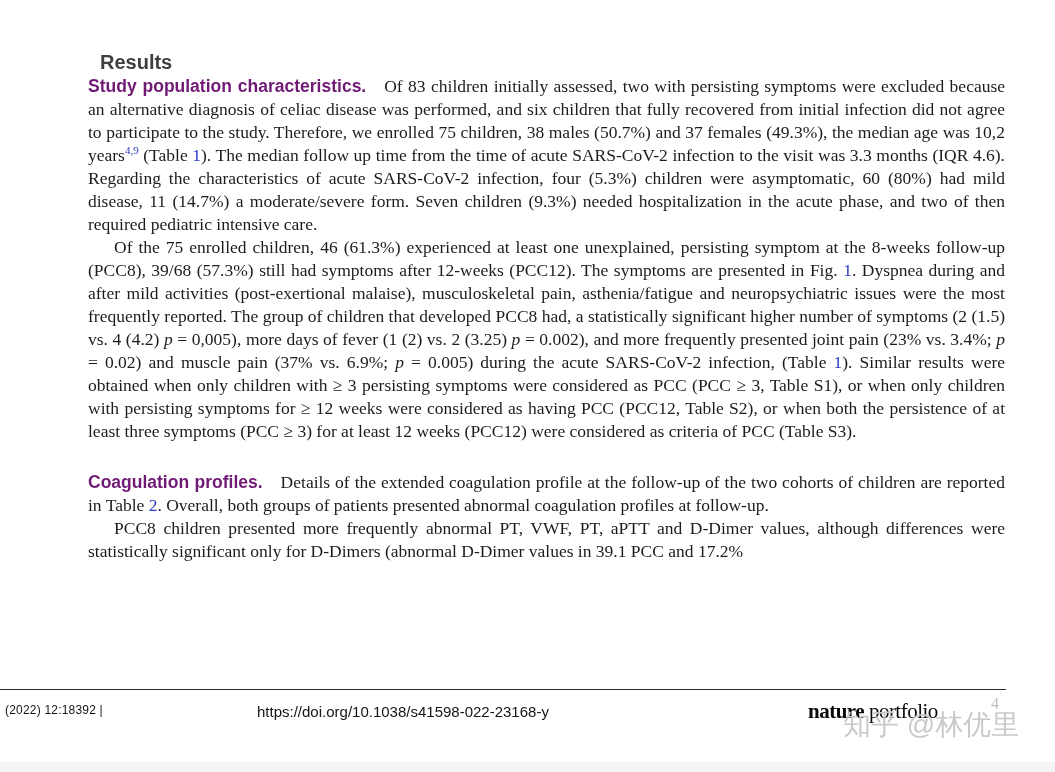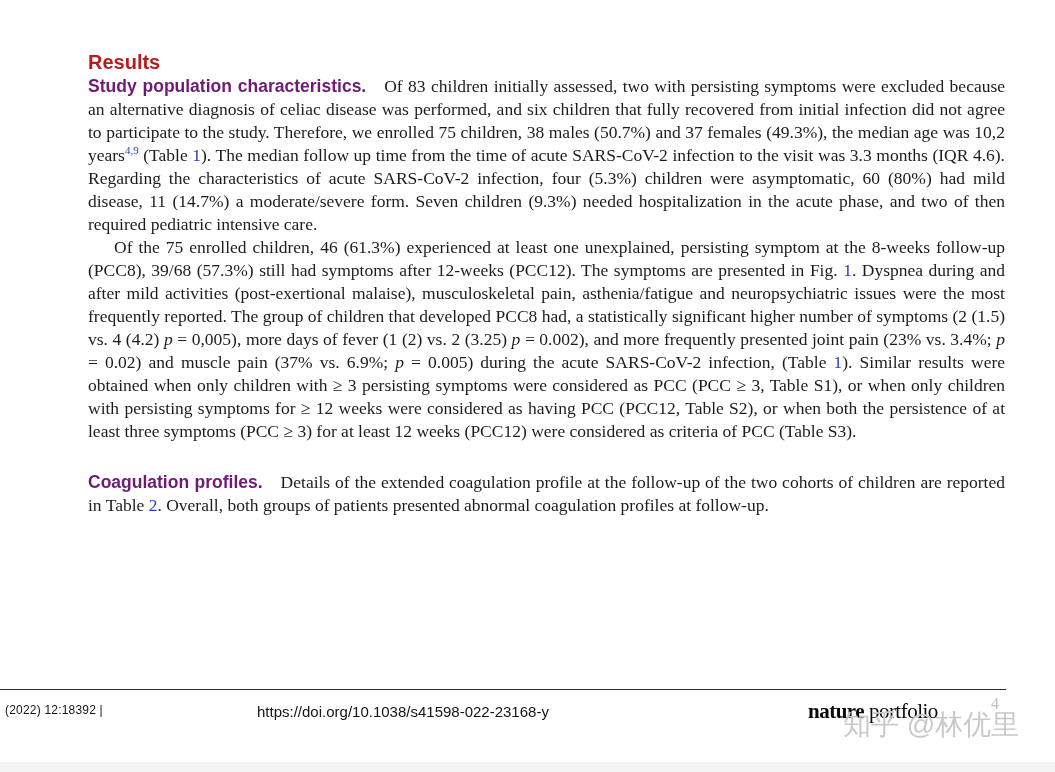--- a/index.html
+++ b/index.html
@@ -13,22 +13,22 @@
   .article {
     position:absolute;
     left:88px; top:50px;
     width:917px;
   }
   .results-heading {
     font-family:"Liberation Sans", sans-serif;
     font-weight:700;
     font-size:20px;
     line-height:24px;
-    color:#b91c1c;
-    margin:0 0 1px 0;
+    color:#404040;
+    margin:0 0 1px 12px;
   }
   p.para {
     margin:0;
     text-align:justify;
     font-size:17.5px;
     line-height:23px;
     color:#1c1c1c;
   }
   p.para.indent { text-indent:26px; }
   p.para.section-start { margin-top:28px; }
@@ -108,20 +108,21 @@
 <body>
 
 <div class="page">
 
   <main class="article">
     <h1 class="results-heading">Results</h1>
     <div id="blocks">
         <p class="para"><span class="run-head">Study population characteristics.</span><span>Of 83 children initially assessed, two with persisting symptoms were excluded because an alternative diagnosis of celiac disease was performed, and six children that fully recovered from initial infection did not agree to participate to the study. Therefore, we enrolled 75 children, 38 males (50.7%) and 37 females (49.3%), the median age was 10,2 years</span><sup class="ref-sup">4,9</sup><span> (Table </span><a class="ref-link">1</a><span>). The median follow up time from the time of acute SARS-CoV-2 infection to the visit was 3.3 months (IQR 4.6). Regarding the characteristics of acute SARS-CoV-2 infection, four (5.3%) children were asymptomatic, 60 (80%) had mild disease, 11 (14.7%) a moderate/severe form. Seven children (9.3%) needed hospitalization in the acute phase, and two of then required pediatric intensive care.</span></p>
         <p class="para indent"><span>Of the 75 enrolled children, 46 (61.3%) experienced at least one unexplained, persisting symptom at the 8-weeks follow-up (PCC8), 39/68 (57.3%) still had symptoms after 12-weeks (PCC12). The symptoms are presented in Fig. </span><a class="ref-link">1</a><span>. Dyspnea during and after mild activities (post-exertional malaise), musculoskeletal pain, asthenia/fatigue and neuropsychiatric issues were the most frequently reported. The group of children that developed PCC8 had, a statistically significant higher number of symptoms (2 (1.5) vs. 4 (4.2) </span><em class="p-var">p</em><span> = 0,005), more days of fever (1 (2) vs. 2 (3.25) </span><em class="p-var">p</em><span> = 0.002), and more frequently presented joint pain (23% vs. 3.4%; </span><em class="p-var">p</em><span> = 0.02) and muscle pain (37% vs. 6.9%; </span><em class="p-var">p</em><span> = 0.005) during the acute SARS-CoV-2 infection, (Table </span><a class="ref-link">1</a><span>). Similar results were obtained when only children with ≥ 3 persisting symptoms were considered as PCC (PCC ≥ 3, Table S1), or when only children with persisting symptoms for ≥ 12 weeks were considered as having PCC (PCC12, Table S2), or when both the persistence of at least three symptoms (PCC ≥ 3) for at least 12 weeks (PCC12) were considered as criteria of PCC (Table S3).</span></p>
         <p class="para section-start"><span class="run-head">Coagulation profiles.</span><span>Details of the extended coagulation profile at the follow-up of the two cohorts of children are reported in Table </span><a class="ref-link">2</a><span>. Overall, both groups of patients presented abnormal coagulation profiles at follow-up.</span></p>
+        <p class="para indent"><span>PCC8 children presented more frequently abnormal PT, VWF, PT, aPTT and D-Dimer values, although differences were statistically significant only for D-Dimers (abnormal D-Dimer values in 39.1 PCC and 17.2%</span></p>
       </div>
   </main>
 
   <div class="footer-rule"></div>
 
   <span class="footer-citation">(2022) 12:18392 |</span>
 
   <a class="footer-doi">https://doi.org/10.1038/s41598-022-23168-y</a>
 
   <span class="page-number">4</span>

